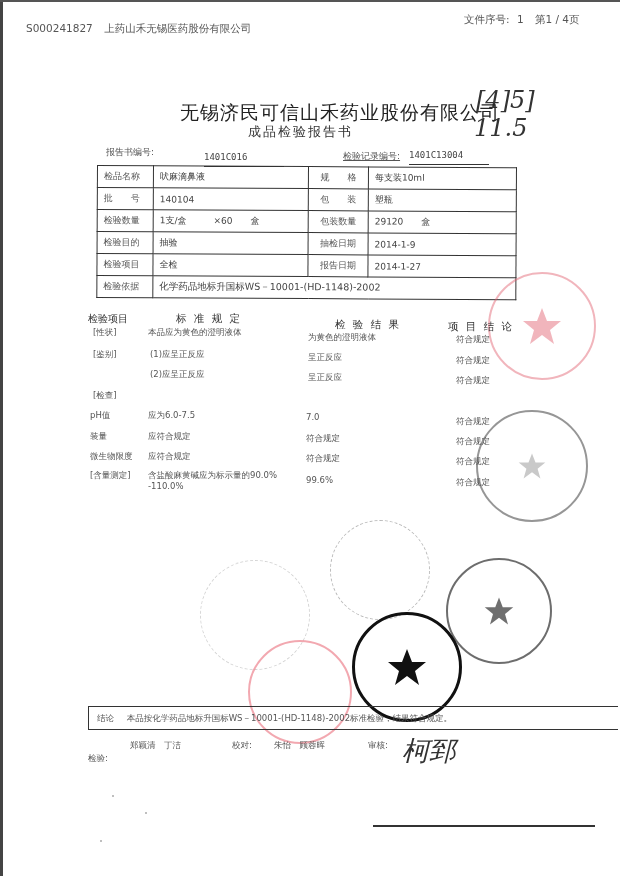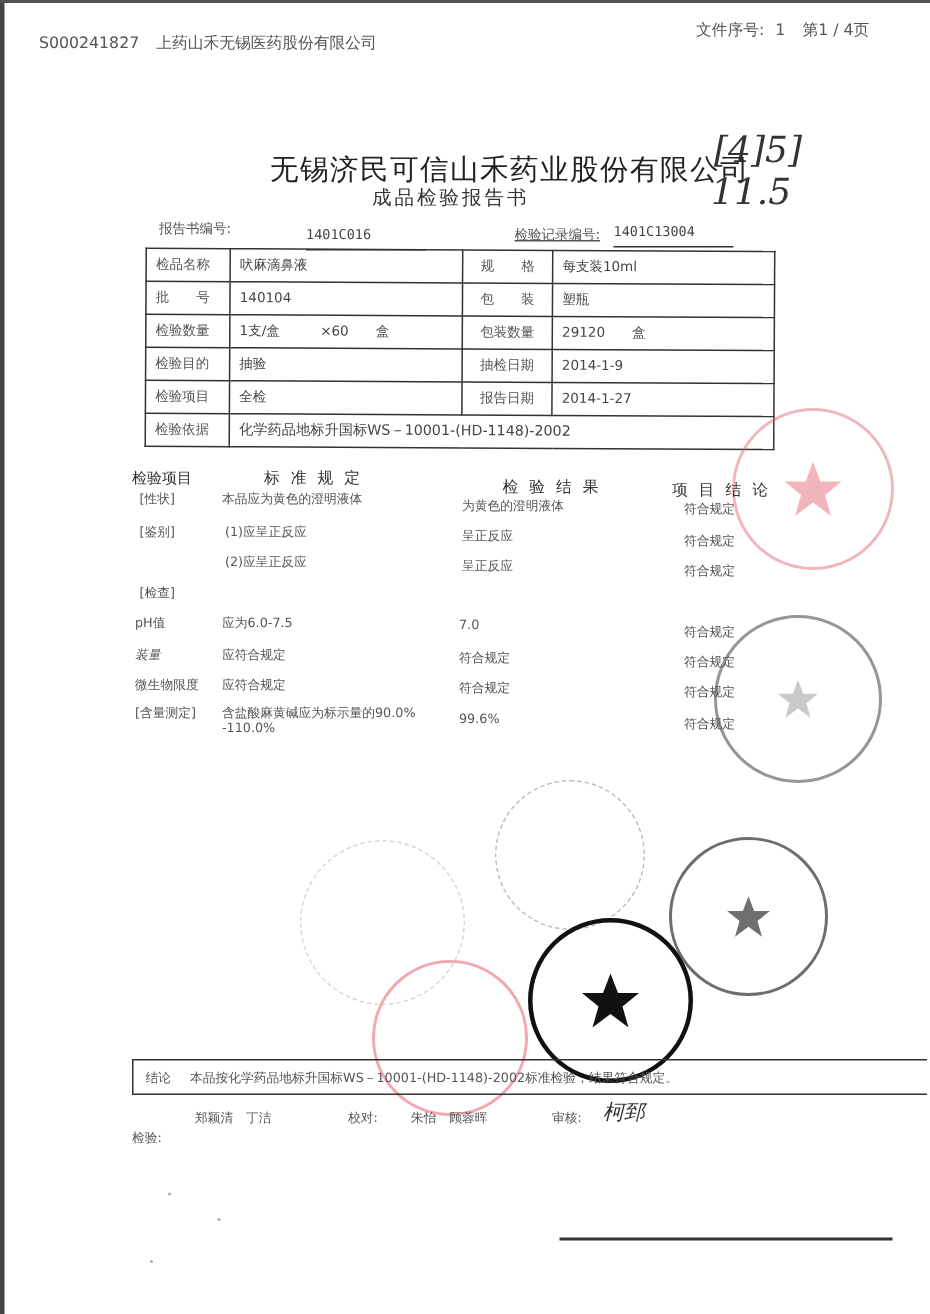--- a/index.html
+++ b/index.html
@@ -27,21 +27,21 @@
     table.info td.lbl { width: 56px; color: #555; }
     table.info td.val { width: 155px; margin-top: 24px; }
     table.info td.lbl2 { width: 60px; color: #555; text-align: center; }
     .col-hdr { position: absolute; font-size: 10.5px; color: #333; letter-spacing: 2px; }
     .row-item { position: absolute; font-size: 8.5px; color: #555; }
     .stamp { position: absolute; border-radius: 50%; display: flex; align-items: center; justify-content: center; }
     .stamp svg { position: absolute; }
     .bottom-box { position: absolute; left: 88px; top: 706px; width: 530px; height: 24px; border-top: 1.5px solid #333; border-bottom: 1.5px solid #333; border-left: 1px solid #333; font-size: 8.5px; color: #555; padding: 6px 8px; }
     .bottom-box span { margin-right: 10px; }
     .sign { position: absolute; font-size: 8.5px; color: #555; top: 740px; }
-    .sig-hand { position: absolute; left: 402px; top: 733px; font-family: Liberation Serif, serif; font-style: italic; font-size: 14px; color: #333; }
+    .sig-hand { position: absolute; left: 402px; top: 733px; font-family: Liberation Serif, serif; font-style: italic; font-size: 27px; color: #333; }
     .bottom-line { position: absolute; left: 373px; top: 825px; width: 222px; height: 2px; background: #333; }
     .dot { position: absolute; width: 2px; height: 2px; background: #aaa; border-radius: 50%; }
   </style>
 </head>
 <body>
 
 <div class="left-edge"></div>
 <div class="top-edge"></div>
 
 <div class="hdr-left">
@@ -153,21 +153,21 @@
 <div>
   <div class="row-item" style="left:93px; top:390px;">[检查]</div>
 </div>
 <div>
   <div class="row-item" style="left:90px; top:410px;">pH值</div>
   <div class="row-item" style="left:148px; top:410px;">应为6.0-7.5</div>
   <div class="row-item" style="left:306px; top:412px;">7.0</div>
   <div class="row-item" style="left:456px; top:416px;">符合规定</div>
 </div>
 <div>
-  <div class="row-item" style="left:90px; top:431px;font-style:italic;">装量</div>
+  <div class="row-item" style="left:90px; top:431px;">装量</div>
   <div class="row-item" style="left:148px; top:431px;">应符合规定</div>
   <div class="row-item" style="left:306px; top:433px;">符合规定</div>
   <div class="row-item" style="left:456px; top:436px;">符合规定</div>
 </div>
 <div>
   <div class="row-item" style="left:90px; top:451px;">微生物限度</div>
   <div class="row-item" style="left:148px; top:451px;">应符合规定</div>
   <div class="row-item" style="left:306px; top:453px;">符合规定</div>
   <div class="row-item" style="left:456px; top:456px;">符合规定</div>
 </div>

